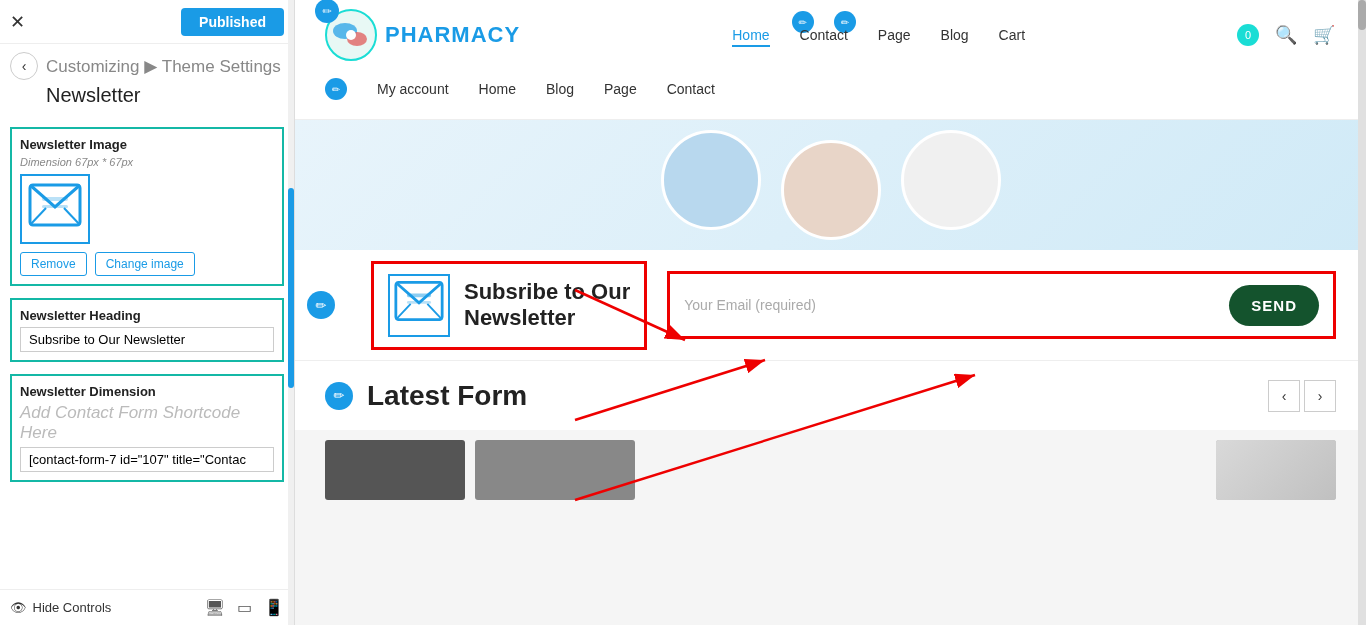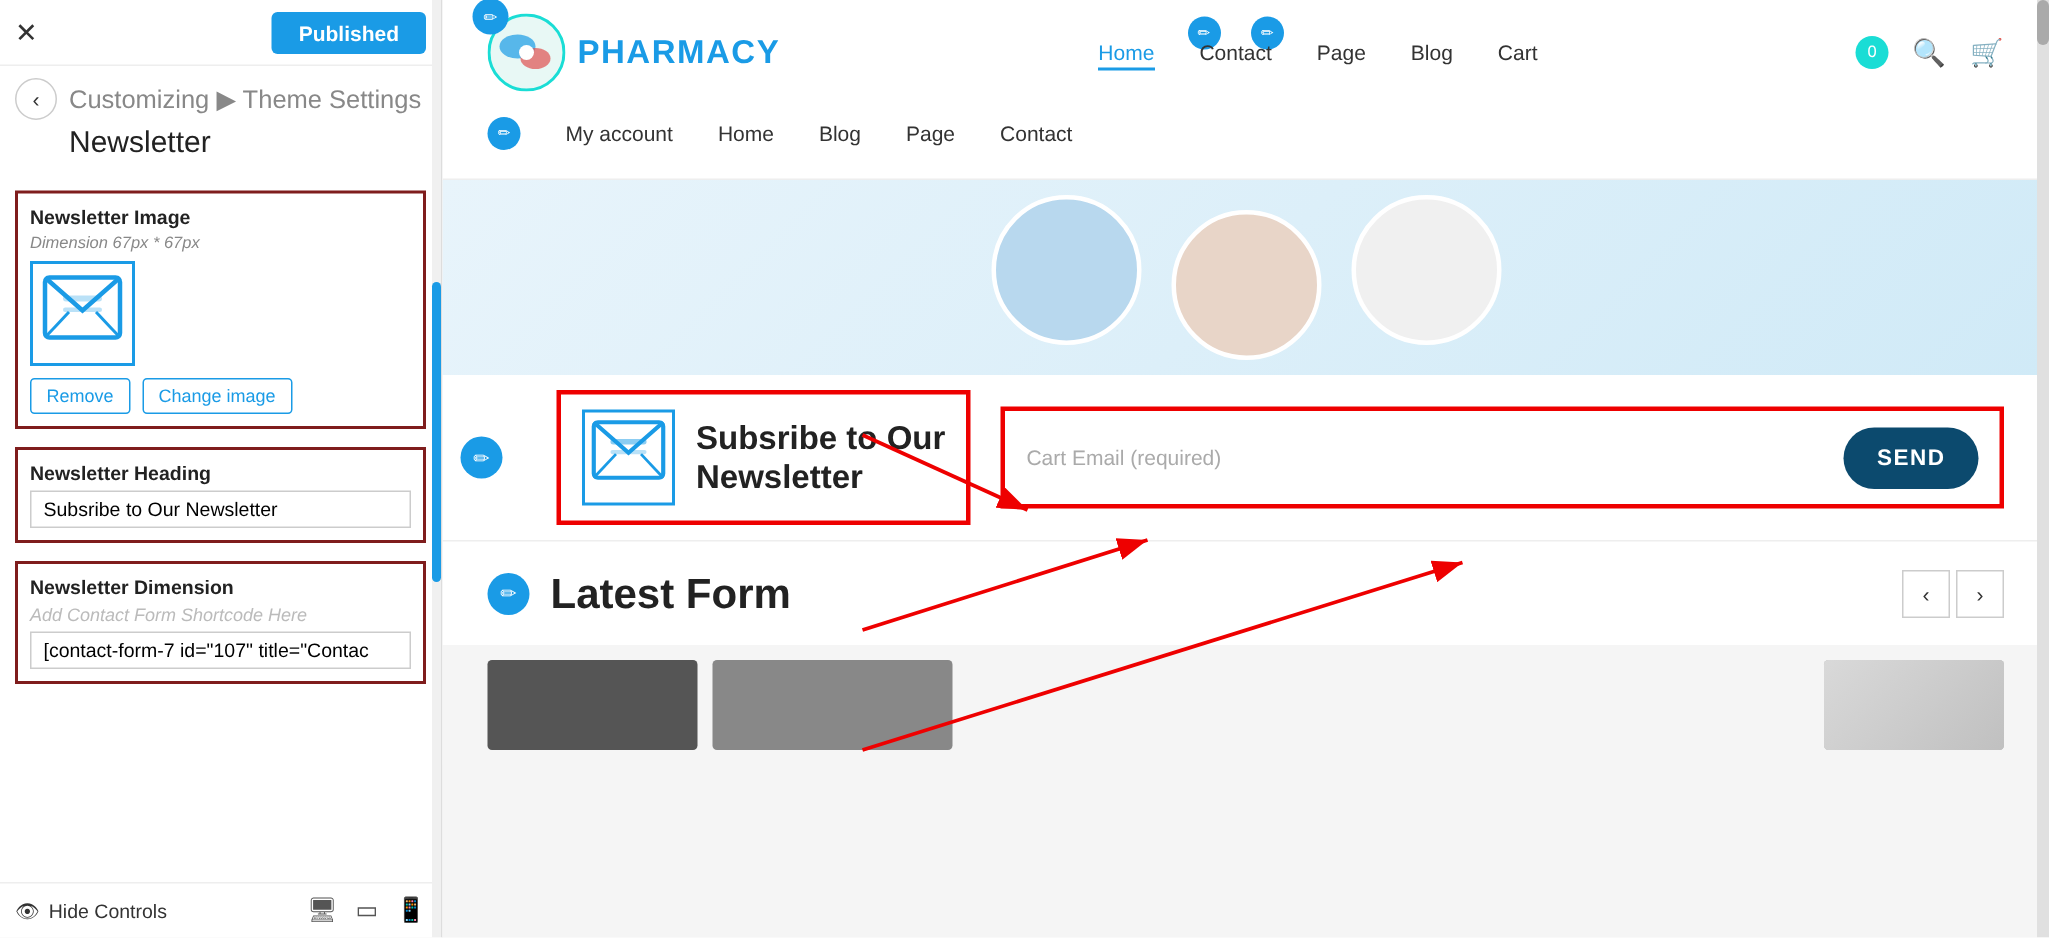--- a/index.html
+++ b/index.html
@@ -89,21 +89,21 @@
       margin: 0;
     }
 
     .panel-content {
       padding: 10px;
       overflow-y: auto;
       flex: 1;
     }
 
     .field-box {
-      border: 2px solid #7f1d1d;
+      border: 2px solid #14b8a6;
       padding: 8px;
       margin-bottom: 12px;
     }
 
     .field-label {
       font-size: 13px;
       font-weight: bold;
       color: #222;
       margin-bottom: 4px;
     }
@@ -147,21 +147,21 @@
     }
 
     .text-input {
       width: 100%;
       border: 1px solid #ccc;
       padding: 4px 8px;
       font-size: 13px;
     }
 
     .shortcode-placeholder {
-      font-size: 12px;
+      font-size: 17px;
       color: #bbb;
       font-style: italic;
       margin-bottom: 4px;
     }
 
     .panel-bottom {
       border-top: 1px solid #eee;
       padding: 8px 10px;
       display: flex;
       align-items: center;
@@ -372,21 +372,21 @@
       gap: 12px;
     }
 
     .email-input-fake {
       flex: 1;
       font-size: 14px;
       color: #aaa;
     }
 
     .send-btn {
-      background: #0c4a6e;
+      background: #14532d;
       color: #fff;
       border: none;
       border-radius: 25px;
       padding: 12px 22px;
       font-size: 15px;
       font-weight: bold;
       cursor: pointer;
       letter-spacing: 1px;
     }
 
@@ -627,21 +627,21 @@
           <rect x="14" y="22" width="26" height="3" rx="1.5" fill="#1a9be6" opacity="0.3"></rect>
         </svg>
       </div>
       <div class="nl-heading">
         <span>Subsribe to Our</span><br>
         <span>Newsletter</span>
       </div>
     </div>
 
     <div class="nl-right">
-      <span class="email-input-fake">Cart Email (required)</span>
+      <span class="email-input-fake">Your Email (required)</span>
       <button class="send-btn">SEND</button>
     </div>
   </div>
 
   <div class="latest-news-section">
     <div class="ln-title-row">
       <div style="background:#1a9be6;color:#fff;border-radius:50%;width:28px;height:28px;display:flex;align-items:center;justify-content:center;font-size:13px;">✏</div>
       <span class="ln-title">Latest Form</span>
     </div>
     <div class="ln-nav">

